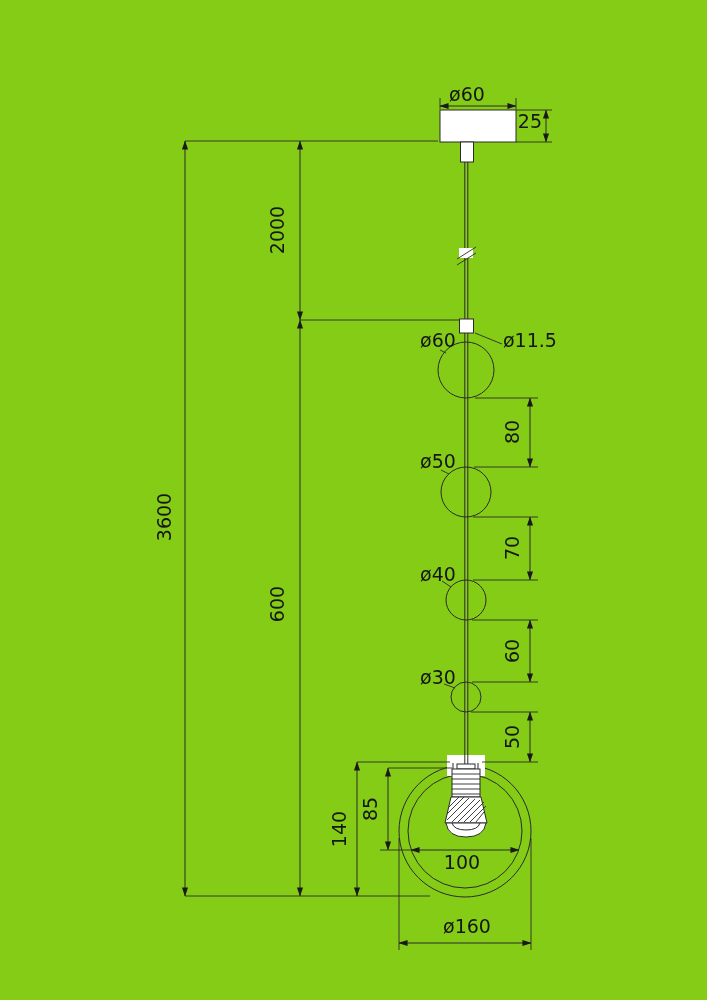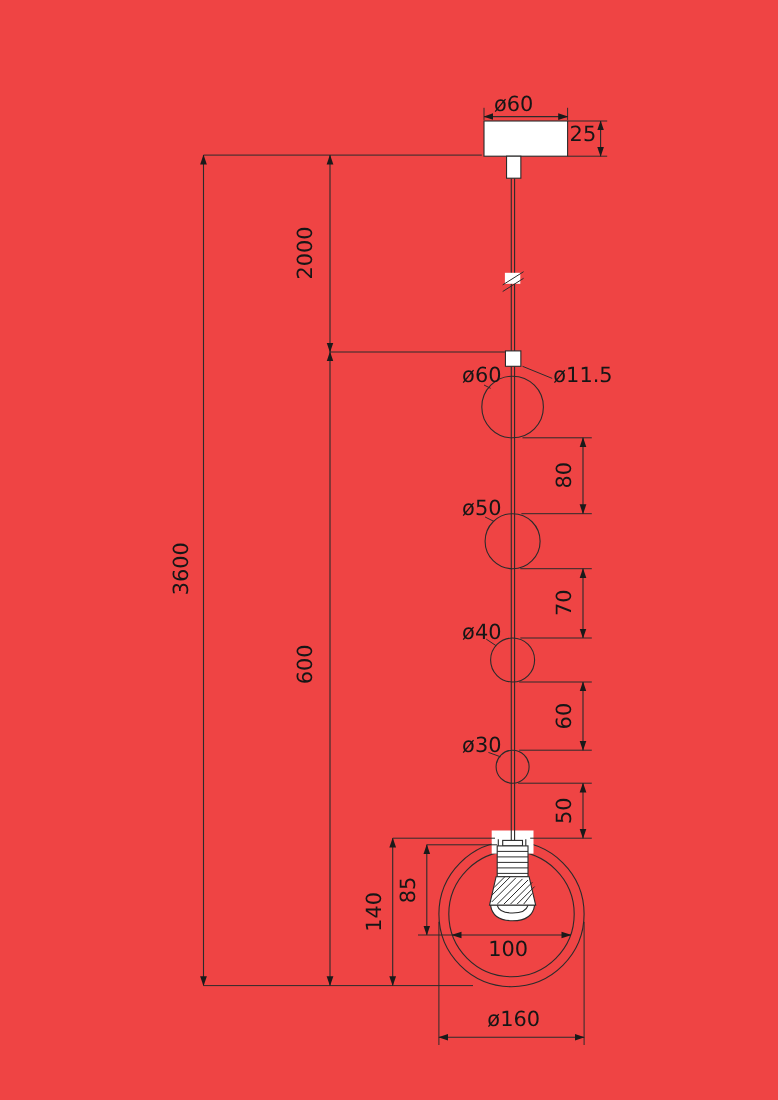--- a/index.html
+++ b/index.html
@@ -1,16 +1,16 @@
 <!DOCTYPE html>
 <html><head>
 <meta charset="utf-8">
 <style>
   html,body{margin:0;padding:0;background:#ffffff;}
-  .page{width:707px;height:1000px;background:#ef4444;position:relative;overflow:hidden;}
+  .page{width:707px;height:1000px;background:#84cc16;position:relative;overflow:hidden;}
   svg{display:block;}
   .ln{stroke:#2b2b2b;stroke-width:1;fill:none;}
   .thin{stroke:#2b2b2b;stroke-width:0.9;fill:none;}
   .dim{stroke:#2b2b2b;stroke-width:1;fill:none;marker-start:url(#arr);marker-end:url(#arr);}
   .wht{fill:#ffffff;stroke:none;}
   .part{stroke:#2b2b2b;stroke-width:1;fill:#ffffff;}
   .glass{stroke:#2b2b2b;stroke-width:1;fill:none;}
   text{font-family:"DejaVu Sans","Liberation Sans",sans-serif;font-size:19px;fill:#161616;}
 </style>
 </head>

